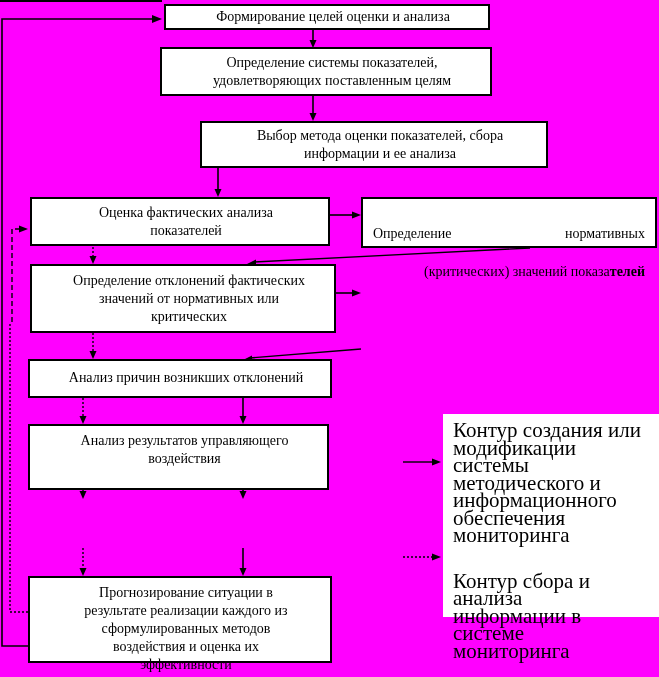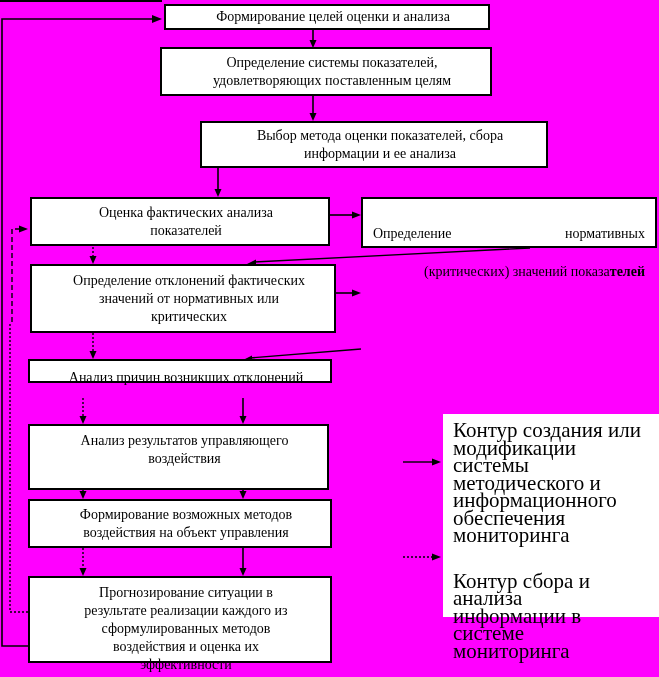--- a/index.html
+++ b/index.html
@@ -40,21 +40,21 @@
 
   
   .b1{left:164px;top:4px;width:326px;height:26px;line-height:21px;}
   .b2{left:160px;top:47px;width:332px;height:49px;padding-top:5px;}
   .b3{left:160px;top:121px;width:348px;height:47px;padding-top:4px;margin-left:40px;}
   .b4{left:30px;top:197px;width:300px;height:49px;padding-top:5px;}
   .b5{left:361px;top:197px;width:296px;height:51px;padding:6px 10px 0 10px;line-height:19px;text-align:right;}
   .b5row{display:flex;justify-content:space-between;}
   .b6{left:30px;top:264px;width:306px;height:69px;padding-top:6px;}
   .b7{left:361px;top:262px;width:296px;height:106px;padding-top:6px;line-height:19px;}
-  .b8{left:28px;top:359px;width:304px;height:24px;line-height:33px;}
+  .b8{left:28px;top:359px;width:304px;height:39px;line-height:33px;}
   .b9{left:28px;top:424px;width:301px;height:66px;padding-top:6px;}
   .b10{left:28px;top:499px;width:304px;height:49px;padding-top:5px;}
   .b11{left:28px;top:576px;width:304px;height:87px;padding-top:6px;overflow:visible;}
 </style>
 </head>
 <body>
 
 <div class="stage">
 
   <svg class="lines" width="659" height="677" viewBox="0 0 659 677">
@@ -176,22 +176,20 @@
   <div class="box b6">Определение отклонений фактических
 значений от нормативных или
 критических</div>
 
 
   <div class="box b8">Анализ причин возникших отклонений</div>
 
   <div class="box b9">Анализ результатов управляющего
 воздействия</div>
 
-  <div class="box b10">Формирование возможных методов
-воздействия на объект управления</div>
 
   <div class="box b11">Прогнозирование ситуации в
 результате реализации каждого из
 сформулированных методов
 воздействия и оценка их
 эффективности</div>
 
   <div class="legend">
     <div class="legend-item">Контур создания или
 модификации системы

